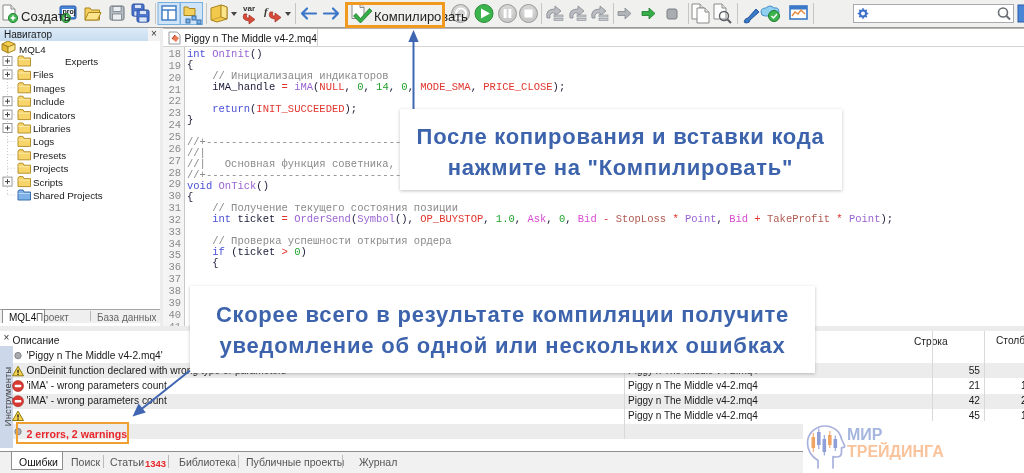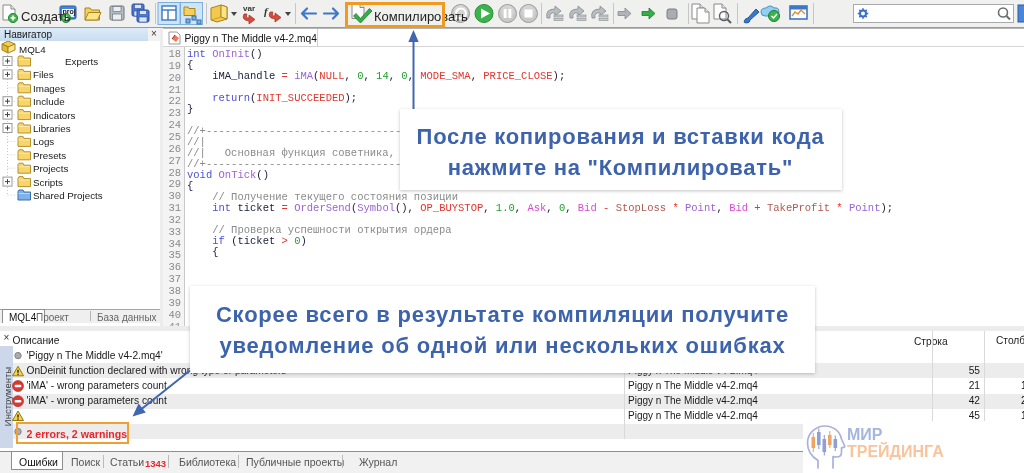--- a/index.html
+++ b/index.html
@@ -299,20 +299,21 @@
 34
 35
 36
 37
 38
 39
 40
 41</div>
 <div id="code" class="abs"><span class="kw">int</span> <span class="fn">OnInit</span>()
 {
+    <span class="cmt">// Инициализация индикаторов</span>
     iMA_handle <span class="op">=</span> <span class="fn">iMA</span>(<span class="cst">NULL</span>, <span class="num">0</span>, <span class="num">14</span>, <span class="num">0</span>, <span class="cst">MODE_SMA</span>, <span class="cst">PRICE_CLOSE</span>);
 
     <span class="kw">return</span>(<span class="cst">INIT_SUCCEEDED</span>);
 }
 
 <span class="cmt">//+------------------------------------------------------------------+</span>
 <span class="cmt">//|                                                                  |</span>
 <span class="cmt">//|   Основная функция советника, выполняется при каждом тике        |</span>
 <span class="cmt">//+------------------------------------------------------------------+</span>
 <span class="kw">void</span> <span class="fn">OnTick</span>()

